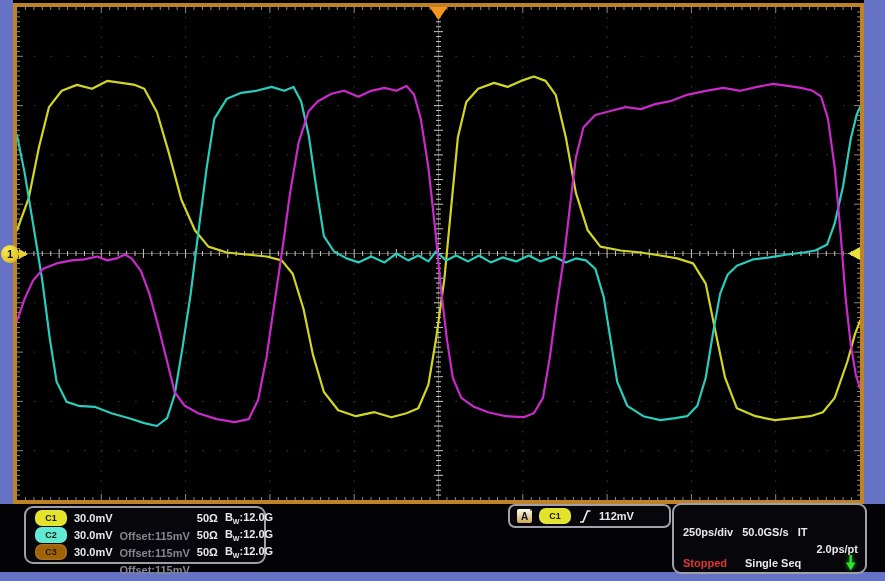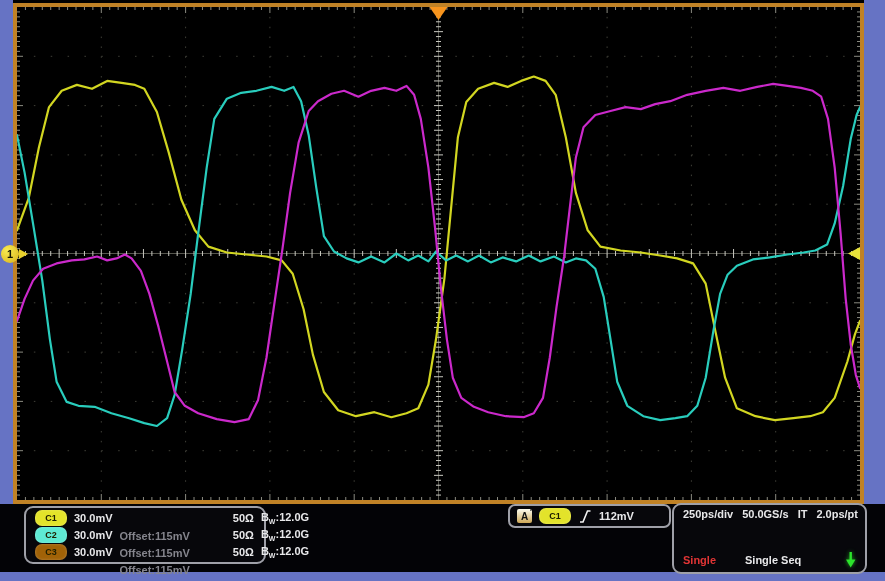--- a/index.html
+++ b/index.html
@@ -27,36 +27,36 @@
          color:#e8e8ea; font-size:11px; font-weight:bold; }
 
   .box-channels { left:24px; top:2px; width:242px; height:58px; padding:2px 0; 
                   display:flex; flex-direction:column; justify-content:space-around; }
   .ch-row { display:flex; align-items:center; gap:7px; padding:0 9px; height:16px; }
   .pill { display:inline-flex; align-items:center; justify-content:center; flex:0 0 auto;
           width:32px; height:16px; border-radius:7px; color:#202000; font-size:9px; font-weight:bold;
           box-shadow:0 0 3px rgba(255,255,255,0.25) inset; }
   .ch-scale { width:47px; }
   .ch-offset { color:#85858d; flex:1;margin-top:36px; }
-  .ch-imp { width:30px;margin-left:36px; }
+  .ch-imp { width:30px; }
   .bwrap sub { font-size:7px; font-weight:bold; }
 
   .box-trigger { left:508px; top:0px; width:163px; height:24px; border-radius:7px;
                  display:flex; align-items:center; gap:7px; padding:0 7px; }
   .a-badge { position:relative; display:inline-flex; align-items:center; justify-content:center;
              width:15px; height:14px; border-radius:2px; flex:0 0 auto;
              background:linear-gradient(#fdfdf0, #cda756); color:#111; font-size:10px; font-weight:bold; }
   .a-badge .mark { position:absolute; top:-2px; right:0px; font-size:8px; color:#111; }
   .edge-icon { flex:0 0 auto; }
 
   .box-acq { left:672px; top:-1px; width:195px; height:71px; padding:3px 9px 4px 9px;
              display:flex; flex-direction:column; justify-content:space-between; }
   .acq-row { display:flex; align-items:center; }
   .acq-row1 span { margin-right:9px; }
-  .acq-row1 span:last-child { margin-right:0; }
+  .acq-row1 span:last-child { margin-right:0;margin-top:35px; }
   .stopped { color:#e23535; width:62px; }
   .singleseq { flex:1; text-align:left; }
   .acq-left { flex:1; }
   .time { color:#d08a1e; }
   .cons { margin-right:10px; }
   .date { flex:1; }
   .green-arrow { filter:drop-shadow(0 0 2px #1f9f1f); }
 </style>
 </head>
 <body>
@@ -730,21 +730,21 @@
     </div>
 
     <div class="box box-acq">
       <div class="acq-row acq-row1">
         <span>250ps/div</span>
         <span>50.0GS/s</span>
         <span>IT</span>
         <span>2.0ps/pt</span>
       </div>
       <div class="acq-row">
-        <span class="stopped">Single</span>
+        <span class="stopped">Stopped</span>
         <span class="singleseq">Single Seq</span>
         <svg class="green-arrow" width="11" height="16">
           <rect x="4.5" y="0" width="2.4" height="8" fill="#2ce32c"></rect>
           <polygon points="1,7.5 10.5,7.5 5.7,15.5" fill="#2ce32c"></polygon>
         </svg>
       </div>
     </div>
 
   </div>
 </div>

